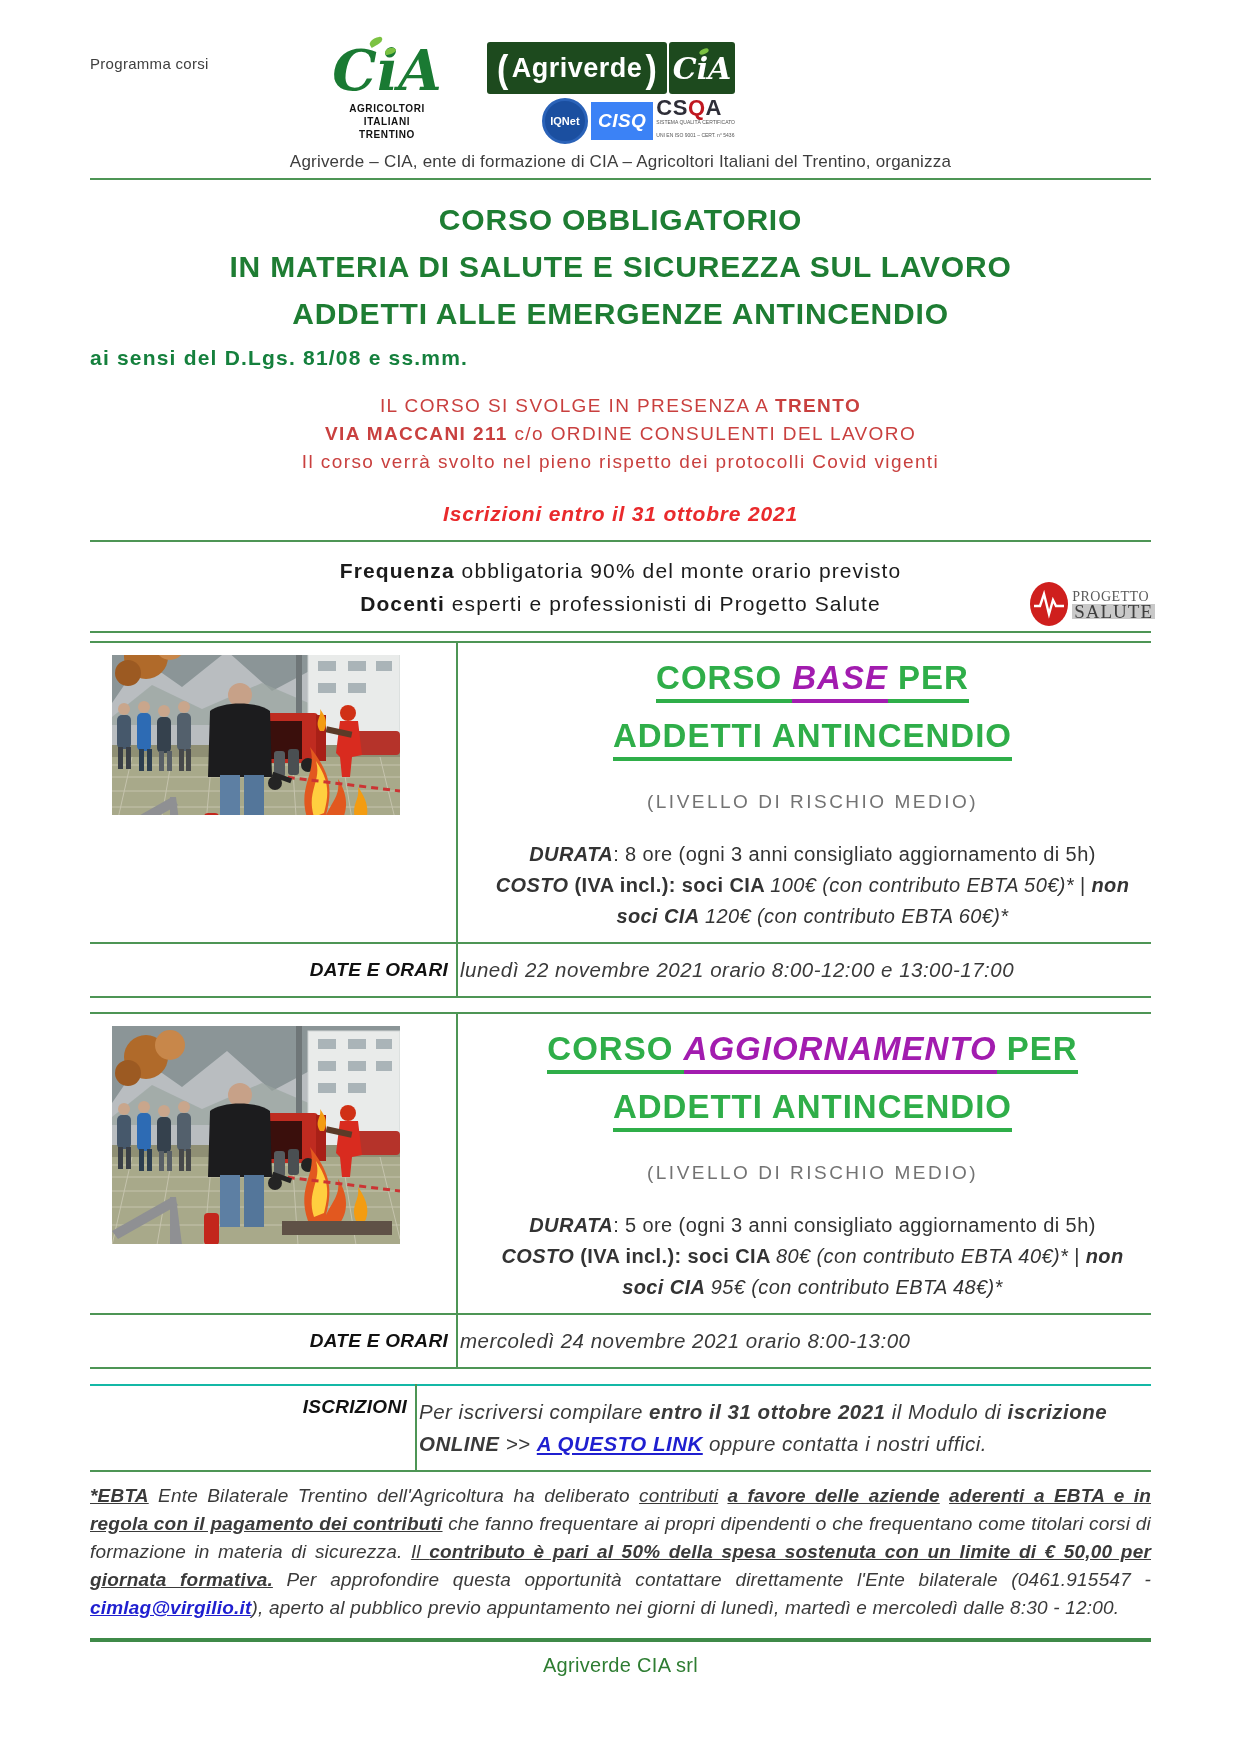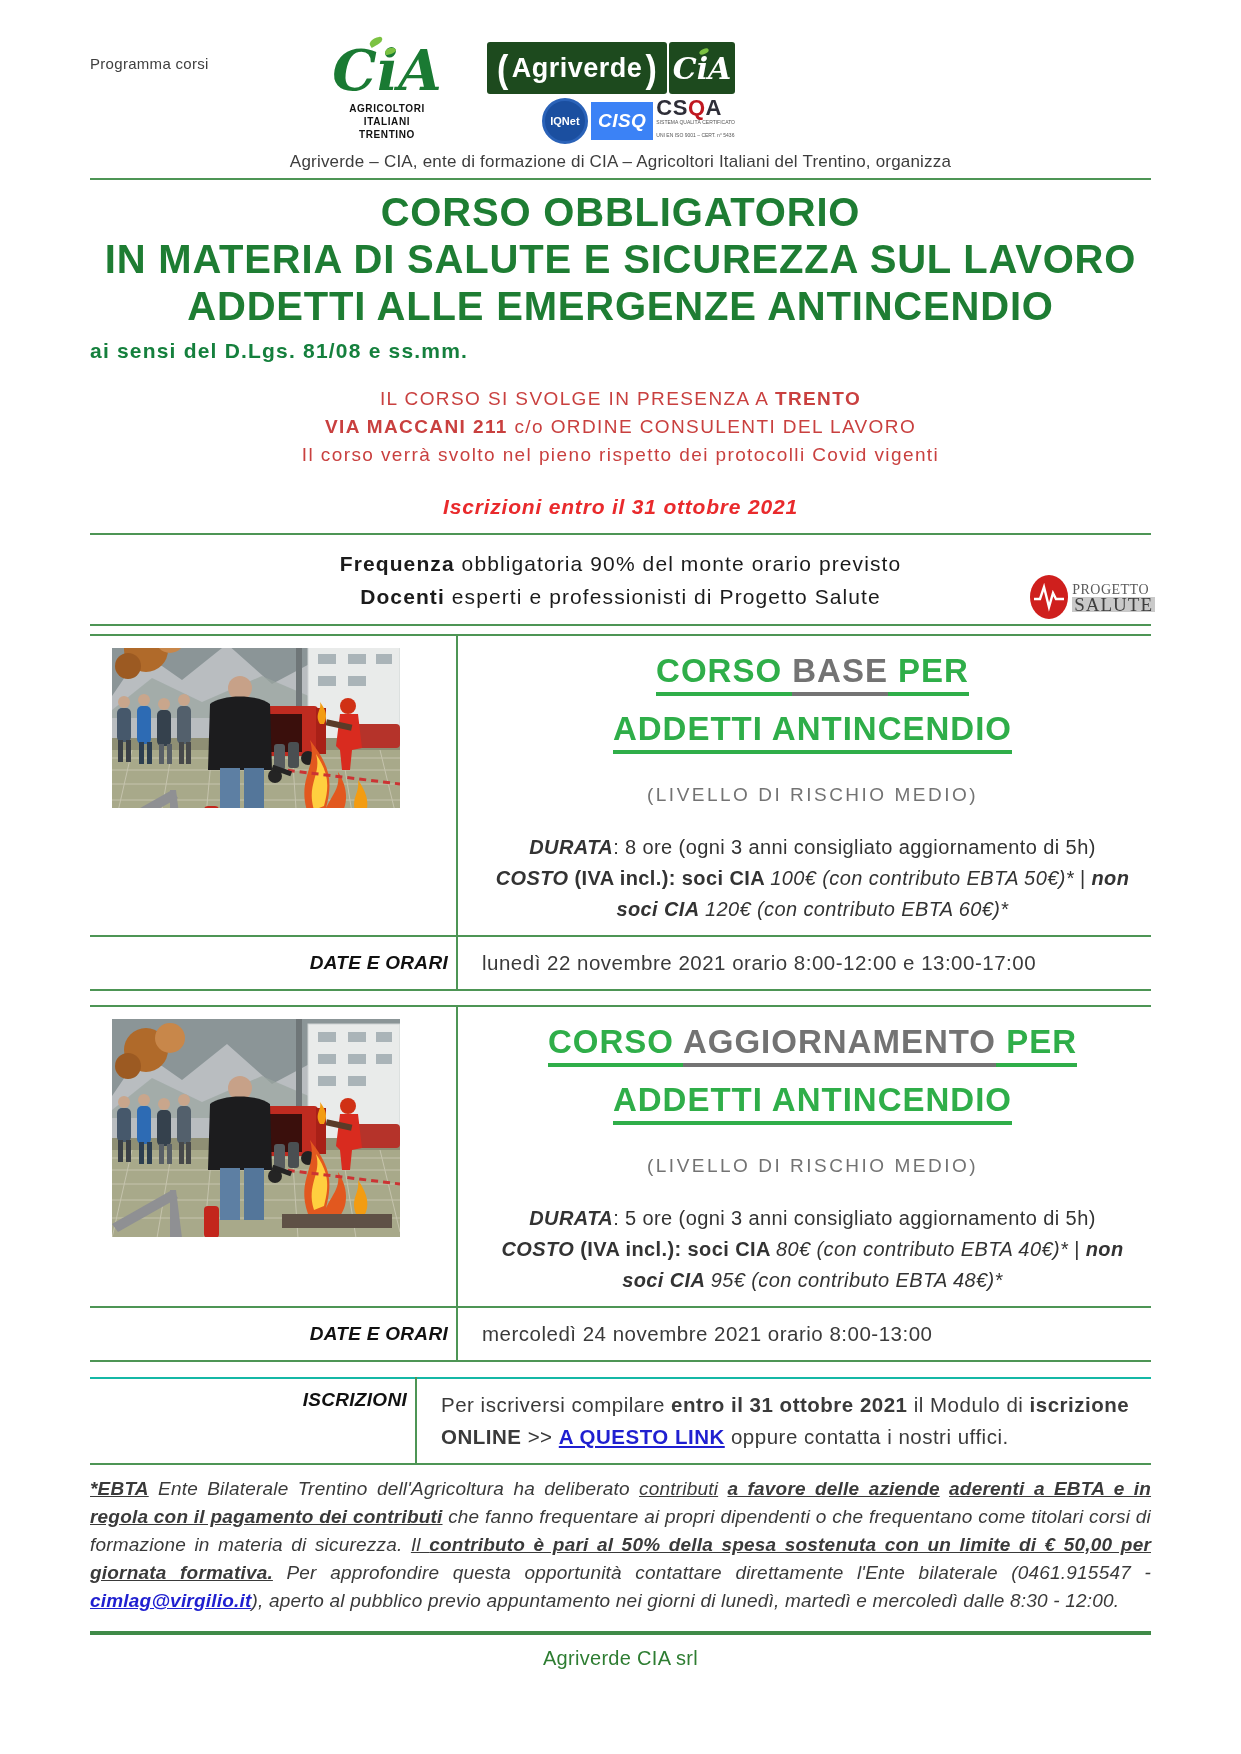--- a/index.html
+++ b/index.html
@@ -5,21 +5,21 @@
   html,body{margin:0;padding:0;background:#ffffff;}
   .page{width:1241px;height:1754px;overflow:hidden;background:#fff;position:relative;
         font-family:"Liberation Sans",sans-serif;color:#303030;}
   .content{padding:0 90px;}
   
   .b{font-weight:bold;}
   .i{font-style:italic;}
   .u{text-decoration:underline;}
   .link{color:#1f1fd0;}
   .t-light{color:#2fae49;}
-  .t-dark{color:#737373;}
+  .t-dark{color:#a21caf;font-style:italic;}
   .tu{border-bottom:4px solid currentColor;padding-bottom:3px;}
   a{cursor:pointer;}
 
   .top-label{position:absolute;left:90px;top:55px;font-size:15px;color:#3f3f3f;letter-spacing:.3px;}
 
   .header{display:flex;align-items:flex-start;margin:42px 0 0 325px;gap:38px;height:108px;}
   .cia-logo{text-align:center;width:124px;}
   .cia-mark{font-family:"DejaVu Serif",serif;font-style:italic;font-weight:bold;
             font-size:56px;line-height:56px;color:#1a7a33;position:relative;}
   .cia-mark .leaf{position:absolute;background:#7cc242;border-radius:50% 50% 50% 0;}
@@ -40,22 +40,22 @@
   .cisq{background:#3b82f6;color:#fff;font-style:italic;font-weight:bold;font-size:19px;
         padding:8px 7px;letter-spacing:.5px;}
   .csqa{line-height:11px;text-align:left;}
   .csqa .big{font-size:22px;font-weight:bold;color:#2e2e38;letter-spacing:.5px;}
   .csqa .big .q{color:#c01820;}
   .csqa .tiny{font-size:5px;color:#555;display:block;margin-top:2px;}
 
   .organizer{font-size:17px;color:#3d3d3d;text-align:center;margin-top:2px;letter-spacing:.2px;}
   .rule{border:none;border-top:2px solid #4d9555;margin:6px 0 0 0;}
 
-  .main-title{font-size:40px;font-weight:bold;color:#1e7d33;text-align:center;
-              line-height:47px;letter-spacing:.8px;margin-top:9px;}
+  .main-title{font-size:30px;font-weight:bold;color:#1e7d33;text-align:center;
+              line-height:47px;letter-spacing:.8px;margin-top:16px;}
   .subtitle{font-size:21px;font-weight:bold;color:#15803d;text-align:left;letter-spacing:1.2px;margin-top:9px;}
 
   .redblock{margin-top:22px;text-align:center;color:#c9403f;font-size:19px;line-height:28px;letter-spacing:1.4px;}
   .deadline{margin-top:26px;text-align:center;color:#e92a2c;font-size:21px;font-weight:bold;font-style:italic;letter-spacing:.8px;}
 
   .freq{position:relative;margin-top:12px;text-align:center;font-size:21px;line-height:33px;letter-spacing:1.1px;color:#1b1b1b;}
   .ps-logo{position:absolute;right:-4px;top:28px;display:flex;align-items:center;gap:4px;}
   .ps-oval{width:38px;height:44px;background:#cf1f1d;border-radius:50%;position:relative;overflow:hidden;}
   .ps-oval svg{position:absolute;left:0;top:0;}
   .ps-text{font-family:"Liberation Serif",serif;font-size:14px;color:#5a5a5a;line-height:15px;text-align:left;letter-spacing:.5px;}
@@ -70,22 +70,22 @@
   td.photo-cell{width:317px;border-right:2px solid #4d9555;padding:12px 27px 12px 22px;}
   td.body-cell{padding:6px 10px 10px 26px;}
   .photo-frame{width:288px;overflow:hidden;}
   .course-title{text-align:center;font-weight:bold;font-size:33px;line-height:58px;letter-spacing:1px;}
   .course-level{text-align:center;color:#737373;font-size:19px;letter-spacing:2.5px;margin-top:26px;}
   .course-specs{text-align:center;font-size:20px;line-height:31px;color:#333;letter-spacing:.4px;margin-top:26px;}
   tr.daterow td{border-top:2px solid #4d9555;border-bottom:2px solid #4d9555;vertical-align:middle;}
   td.label-cell{width:317px;border-right:2px solid #4d9555;text-align:right;
                 font-weight:bold;font-style:italic;font-size:19px;color:#111;
                 padding:10px 8px 10px 0;letter-spacing:.3px;}
-  td.value-cell{font-size:20.5px;color:#3a3a3a;letter-spacing:.5px;
-                padding:10px 6px 10px 24px;line-height:32px;}
+  td.value-cell{font-style:italic;font-size:20.5px;color:#3a3a3a;letter-spacing:.5px;
+                padding:10px 6px 10px 2px;line-height:32px;}
   .gap14{height:14px;} .gap15{height:15px;}
 
   table.inforows{width:100%;border-collapse:collapse;table-layout:fixed;}
   table.inforows td{vertical-align:top;}
   table.inforows tr td{border-top:2px solid #14b8a6;}
   table.inforows tr:last-child td{border-bottom:2px solid #4d9555;}
 
   .ebta{margin-top:10px;font-size:19px;font-style:italic;color:#3a3a3a;line-height:28px;
         text-align:justify;letter-spacing:.2px;}
 

